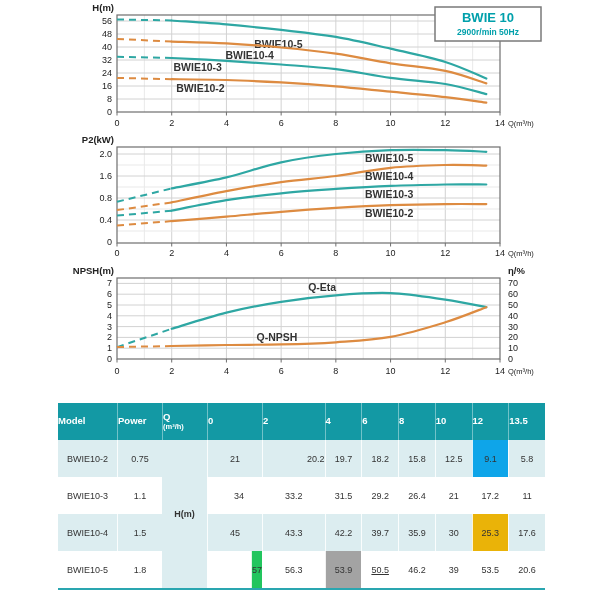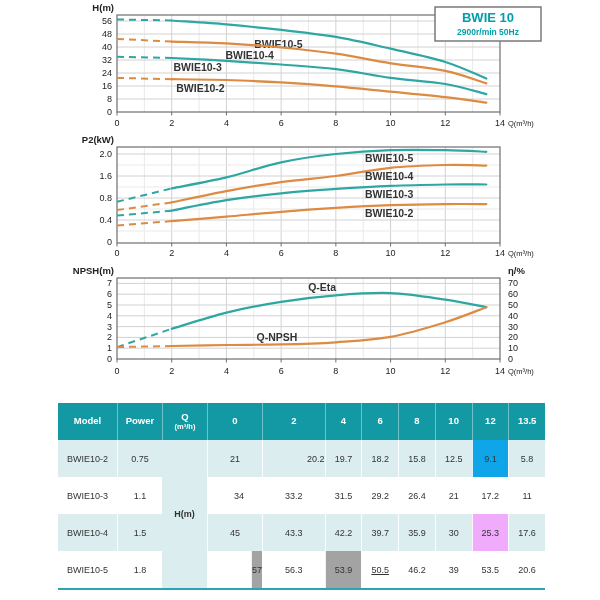--- a/index.html
+++ b/index.html
@@ -2,21 +2,21 @@
 <html><head>
 <meta charset="utf-8">
 <style>
   html,body{margin:0;padding:0;background:#fff;}
   .stage{position:relative;width:600px;height:600px;background:#fff;overflow:hidden;
          font-family:"Liberation Sans","DejaVu Sans",sans-serif;}
   #charts{position:absolute;left:0;top:0;}
   #pump-table{position:absolute;left:58px;top:403px;width:487px;display:grid;
               grid-template-columns:59px 45px 45px repeat(8,1fr);
               grid-auto-rows:37px;border-bottom:2px solid #2aa6b0;}
-  .hcell{display:flex;flex-direction:column;align-items:center;justify-content:center;
+  .hcell{display:flex;flex-direction:column;align-items:flex-start;justify-content:center;
          color:#fff;font-size:9.5px;font-weight:700;line-height:1.15;}
   .bcell{display:flex;align-items:center;justify-content:center;font-size:9px;color:#333;}
   .qunit{font-size:7.5px;font-weight:700;}
   .mergecell{display:flex;align-items:center;justify-content:center;
              font-size:9px;font-weight:700;color:#333;}
 </style>
 </head>
 <body>
 
 <div class="stage">
@@ -268,25 +268,25 @@
       <div class="bcell" style="background: rgb(255, 255, 255); border-left: 1px solid rgba(255, 255, 255, 0.85);">17.2</div>
       <div class="bcell" style="background: rgb(255, 255, 255); border-left: 1px solid rgba(255, 255, 255, 0.85);">11</div>
       <div class="bcell" style="background: rgb(220, 237, 240);">BWIE10-4</div>
       <div class="bcell" style="background: rgb(220, 237, 240); border-left: 1px solid rgba(255, 255, 255, 0.85);">1.5</div>
       <div class="bcell" style="background: rgb(220, 237, 240); border-left: 1px solid rgba(255, 255, 255, 0.85);">45</div>
       <div class="bcell" style="background: rgb(220, 237, 240); border-left: 1px solid rgba(255, 255, 255, 0.85);">43.3</div>
       <div class="bcell" style="background: rgb(220, 237, 240); border-left: 1px solid rgba(255, 255, 255, 0.85);">42.2</div>
       <div class="bcell" style="background: rgb(220, 237, 240); border-left: 1px solid rgba(255, 255, 255, 0.85);">39.7</div>
       <div class="bcell" style="background: rgb(220, 237, 240); border-left: 1px solid rgba(255, 255, 255, 0.85);">35.9</div>
       <div class="bcell" style="background: rgb(220, 237, 240); border-left: 1px solid rgba(255, 255, 255, 0.85);">30</div>
-      <div class="bcell" style="background: #f0abfc; border-left: 1px solid rgba(255, 255, 255, 0.85); text-align: center;">25.3</div>
+      <div class="bcell" style="background: #eab308; border-left: 1px solid rgba(255, 255, 255, 0.85); text-align: center;">25.3</div>
       <div class="bcell" style="background: rgb(220, 237, 240); border-left: 1px solid rgba(255, 255, 255, 0.85);">17.6</div>
       <div class="bcell" style="background: rgb(255, 255, 255);">BWIE10-5</div>
       <div class="bcell" style="background: rgb(255, 255, 255); border-left: 1px solid rgba(255, 255, 255, 0.85);">1.8</div>
-      <div class="bcell" style="background: #a3a3a3; border-left: 1px solid rgba(255, 255, 255, 0.85); margin-left: 44px;">57</div>
+      <div class="bcell" style="background: #22c55e; border-left: 1px solid rgba(255, 255, 255, 0.85); margin-left: 44px;">57</div>
       <div class="bcell" style="background: rgb(255, 255, 255); border-left: 1px solid rgba(255, 255, 255, 0.85);">56.3</div>
       <div class="bcell" style="background: #a3a3a3; border-left: 1px solid rgba(255, 255, 255, 0.85);">53.9</div>
       <div class="bcell" style="background: rgb(255, 255, 255); border-left: 1px solid rgba(255, 255, 255, 0.85); text-decoration: underline;">50.5</div>
       <div class="bcell" style="background: rgb(255, 255, 255); border-left: 1px solid rgba(255, 255, 255, 0.85);">46.2</div>
       <div class="bcell" style="background: rgb(255, 255, 255); border-left: 1px solid rgba(255, 255, 255, 0.85);">39</div>
       <div class="bcell" style="background: rgb(255, 255, 255); border-left: 1px solid rgba(255, 255, 255, 0.85);">53.5</div>
       <div class="bcell" style="background: rgb(255, 255, 255); border-left: 1px solid rgba(255, 255, 255, 0.85);">20.6</div>
     </div>
 </div>
 

